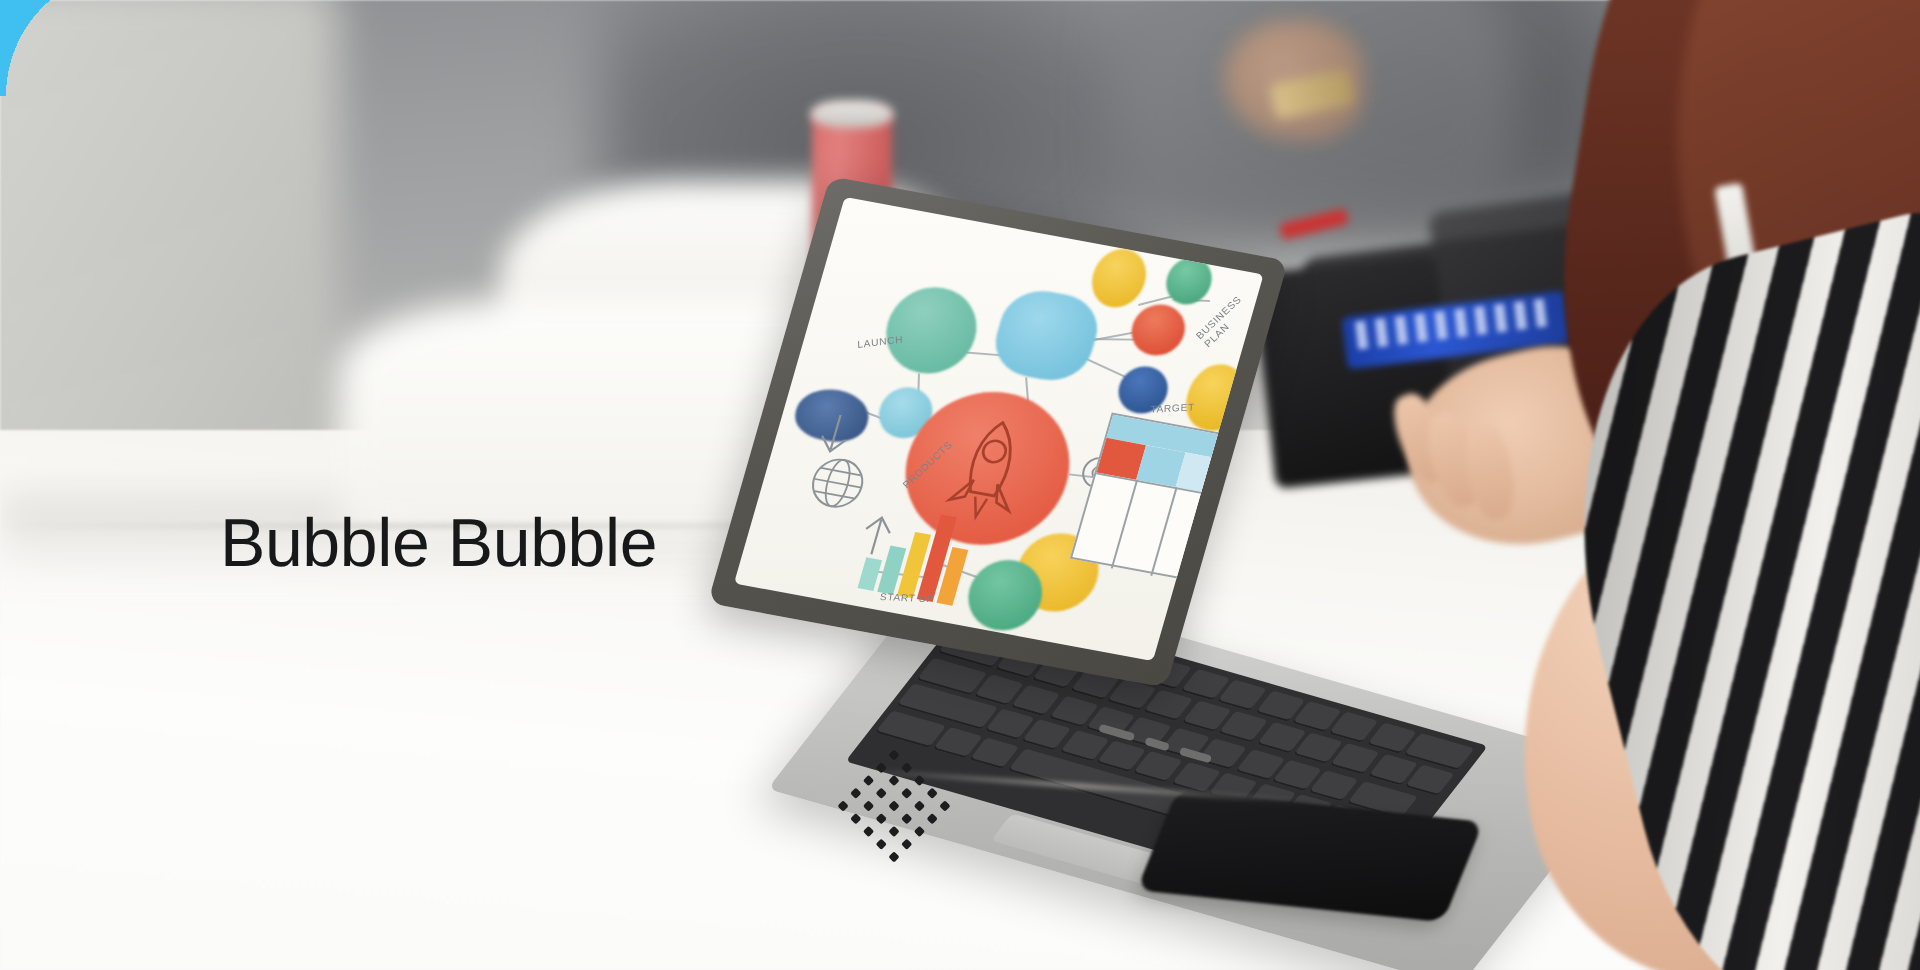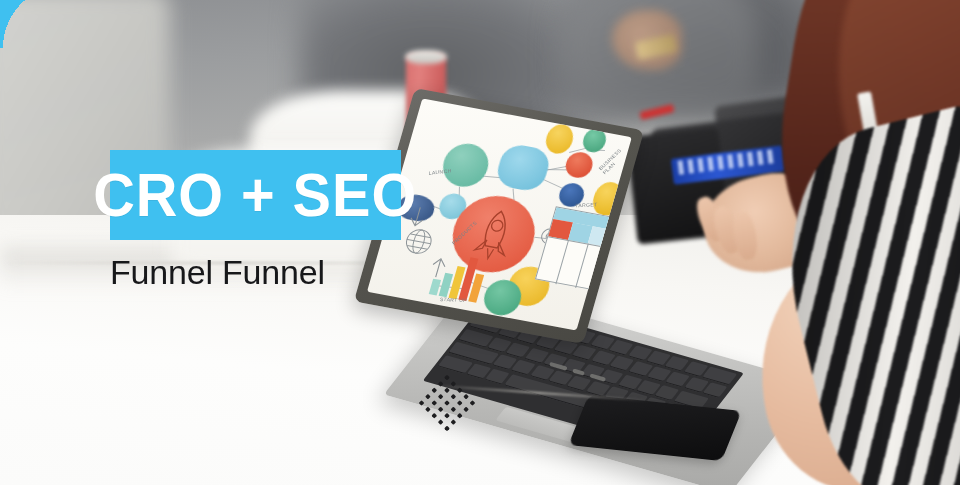--- a/index.html
+++ b/index.html
@@ -600,21 +600,18 @@
       <i></i>
       <i></i>
       <i></i>
     <i></i>
       <i></i>
       <i></i>
       <i></i>
       <i></i>
   </div>
 
-  <div class="headline-box">
-    <div class="headline">CRO + SEO</div>
+
+  <div class="subhead">
+    <span>Bubble Bubble</span>
   </div>
 
-  <div class="subhead">
-    <span>Funnel Funnel</span>
-  </div>
-
 </div>
 
 </body></html>

